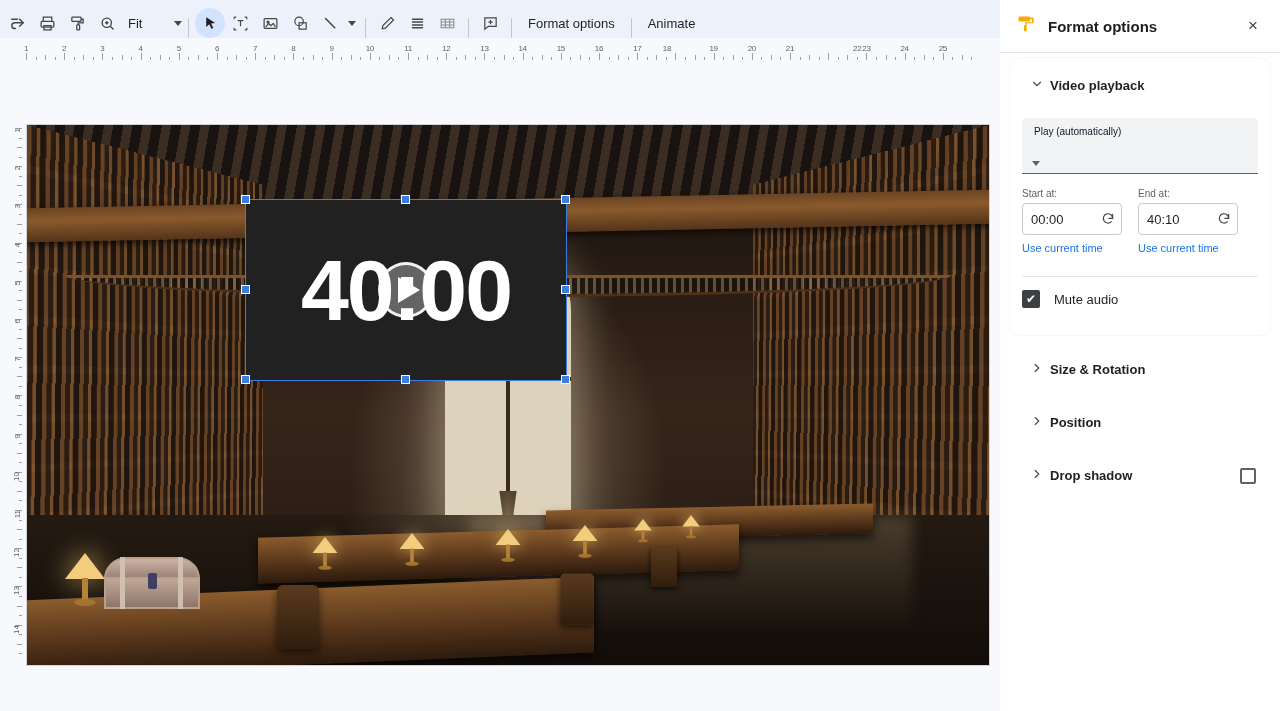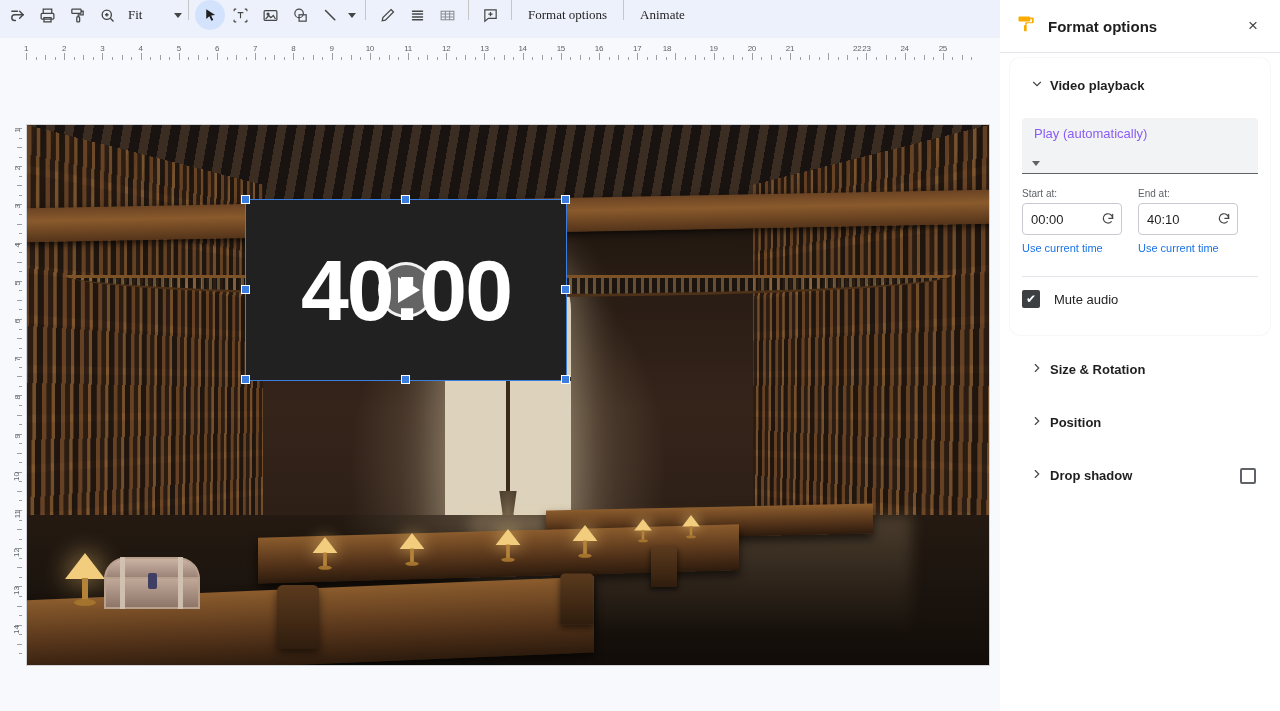--- a/index.html
+++ b/index.html
@@ -9,21 +9,21 @@
     background: #ffffff; overflow: hidden;
   }
   #app { position: relative; width: 1280px; height: 711px; display: flex; }
 
   
   #editor { position: relative; width: 1000px; height: 711px; background: #f8f9fd; }
 
   
   #toolbar {
     position: absolute; top: 0; left: 0; width: 1184px; height: 38px;
-    background: #edf1fb; display: flex; align-items: flex-start; padding-left: 2px; font-family: Liberation Serif, serif;
+    background: #edf1fb; display: flex; align-items: flex-end; padding-left: 2px;
   }
   .tb { display: flex; align-items: center; justify-content: center;
         height: 30px; border-radius: 15px; color: #444746; cursor: pointer; }
   .tb-ico { width: 30px; }
   .tb-active { background: #d3e3fd; }
   .tb-sep { width: 1px; height: 20px; background: #c4c7c5; margin: 0 6px; }
   .tb-text { padding: 0 10px; font-size: 13px; color: #1f1f1f; }
   #zoomsel { display: flex; align-items: center; }
   #zoomsel .lbl { font-size: 13px; color: #1f1f1f; padding-left: 6px; width: 52px; }
   .caret { width: 0; height: 0; border-left: 4px solid transparent;
@@ -179,21 +179,21 @@
       display: flex; align-items: center; gap: 2px; padding: 0 4px; }
   #vthumb .sub .yt { width: 9px; height: 7px; background: #fff; border-radius: 2px;
       position: relative; }
   #vthumb .sub .yt::after { content: ""; position: absolute; left: 3.2px; top: 1.4px;
       width: 0; height: 0; border-top: 2px solid transparent; border-bottom: 2px solid transparent;
       border-left: 3.4px solid #cc0000; }
 
   #playSelect { margin: 16px 4px 0 4px; background: #f1f3f4; border-radius: 4px 4px 0 0;
                 border-bottom: 1px solid #5f6368; height: 56px; padding: 8px 12px 0 12px;
                 position: relative; cursor: pointer; }
-  #playSelect .v { font-size: 13px; color: #8b5cf6; }
+  #playSelect .v { font-size: 10px; color: #0f172a; }
   #playSelect .dd { position: absolute; left: 10px; bottom: 7px; width: 0; height: 0;
      border-left: 4px solid transparent; border-right: 4px solid transparent;
      border-top: 5px solid #5f6368; }
 
   #times { display: flex; gap: 16px; margin: 14px 4px 0 4px; }
   .tfield { width: 100px; }
   .tfield .lab { font-size: 10px; color: #5f6368; margin-bottom: 4px; }
   .tfield .inp { height: 32px; border: 1px solid #c7cad1; border-radius: 4px;
                  display: flex; align-items: center; padding: 0 6px 0 8px; background: #fff; }
   .tfield .inp input { border: 0; outline: 0; width: 100%; font-size: 13px; color: #1f1f1f;

